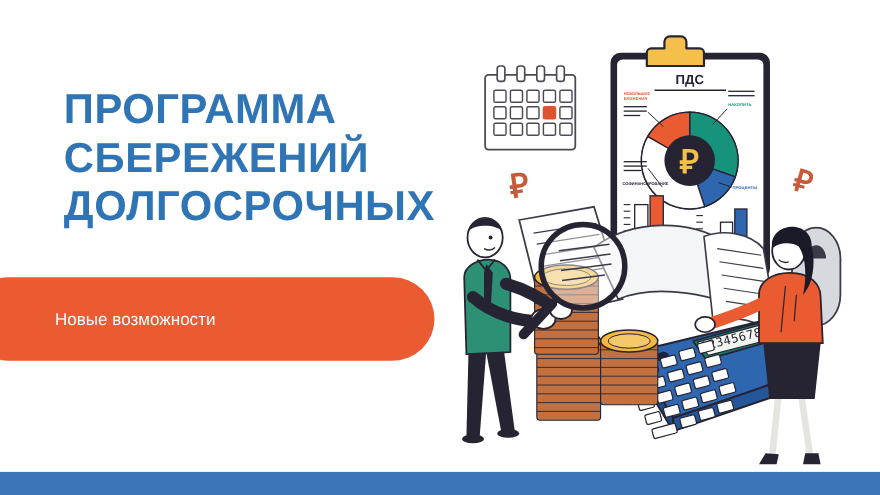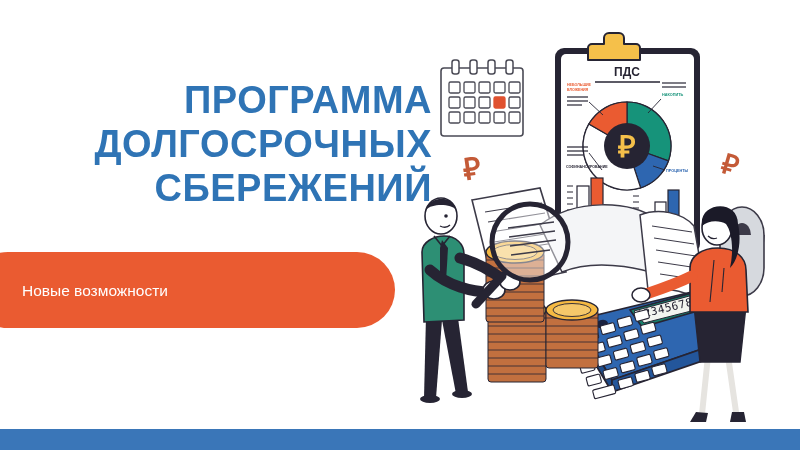--- a/index.html
+++ b/index.html
@@ -6,39 +6,38 @@
   body{
     width:800px;height:450px;overflow:hidden;
     background:#ffffff;
     font-family:"Liberation Sans","DejaVu Sans",sans-serif;
     position:relative;
   }
   .stage{position:absolute;inset:0;width:800px;height:450px;background:#fff;}
 
   
   .headline{
-    position:absolute;left:32px;top:78px;width:400px;
+    position:absolute;left:58px;top:78px;width:400px;
     color:#2f74b5;
     font-weight:bold;
     font-size:38px;
     line-height:44px;
     letter-spacing:0.5px;
-    text-align:right;
   }
   .headline .ln{display:block;white-space:nowrap;}
 
   .pill{
     position:absolute;left:-30px;top:252px;
     width:425px;height:76px;
     background:#ea5b31;
     border-radius:38px;
     display:flex;align-items:center;
   }
   .pill-text{
-    margin-left:52px;
+    margin-left:80px;
     color:#ffffff;
     font-size:15.5px;
     line-height:21px;
     font-weight:400;
   }
   .pill-text span{display:block;white-space:nowrap;}
 
   
   .bottombar{
     position:absolute;left:0;bottom:0;width:800px;height:21px;
@@ -49,22 +48,22 @@
   .illus{position:absolute;left:390px;top:20px;width:410px;height:410px;}
   .illus svg{display:block;}
 </style>
 </head>
 <body>
 
 <div class="stage">
 
   <div class="headline">
     <span class="ln">ПРОГРАММА</span>
+    <span class="ln">СБЕРЕЖЕНИЙ</span>
     <span class="ln">ДОЛГОСРОЧНЫХ</span>
-    <span class="ln">СБЕРЕЖЕНИЙ</span>
   </div>
 
   <div class="pill">
     <div class="pill-text">
       <span>Новые возможности</span>
     </div>
   </div>
 
   <div class="illus">
     <svg width="410" height="410" viewBox="0 0 410 410" xmlns="http://www.w3.org/2000/svg">

